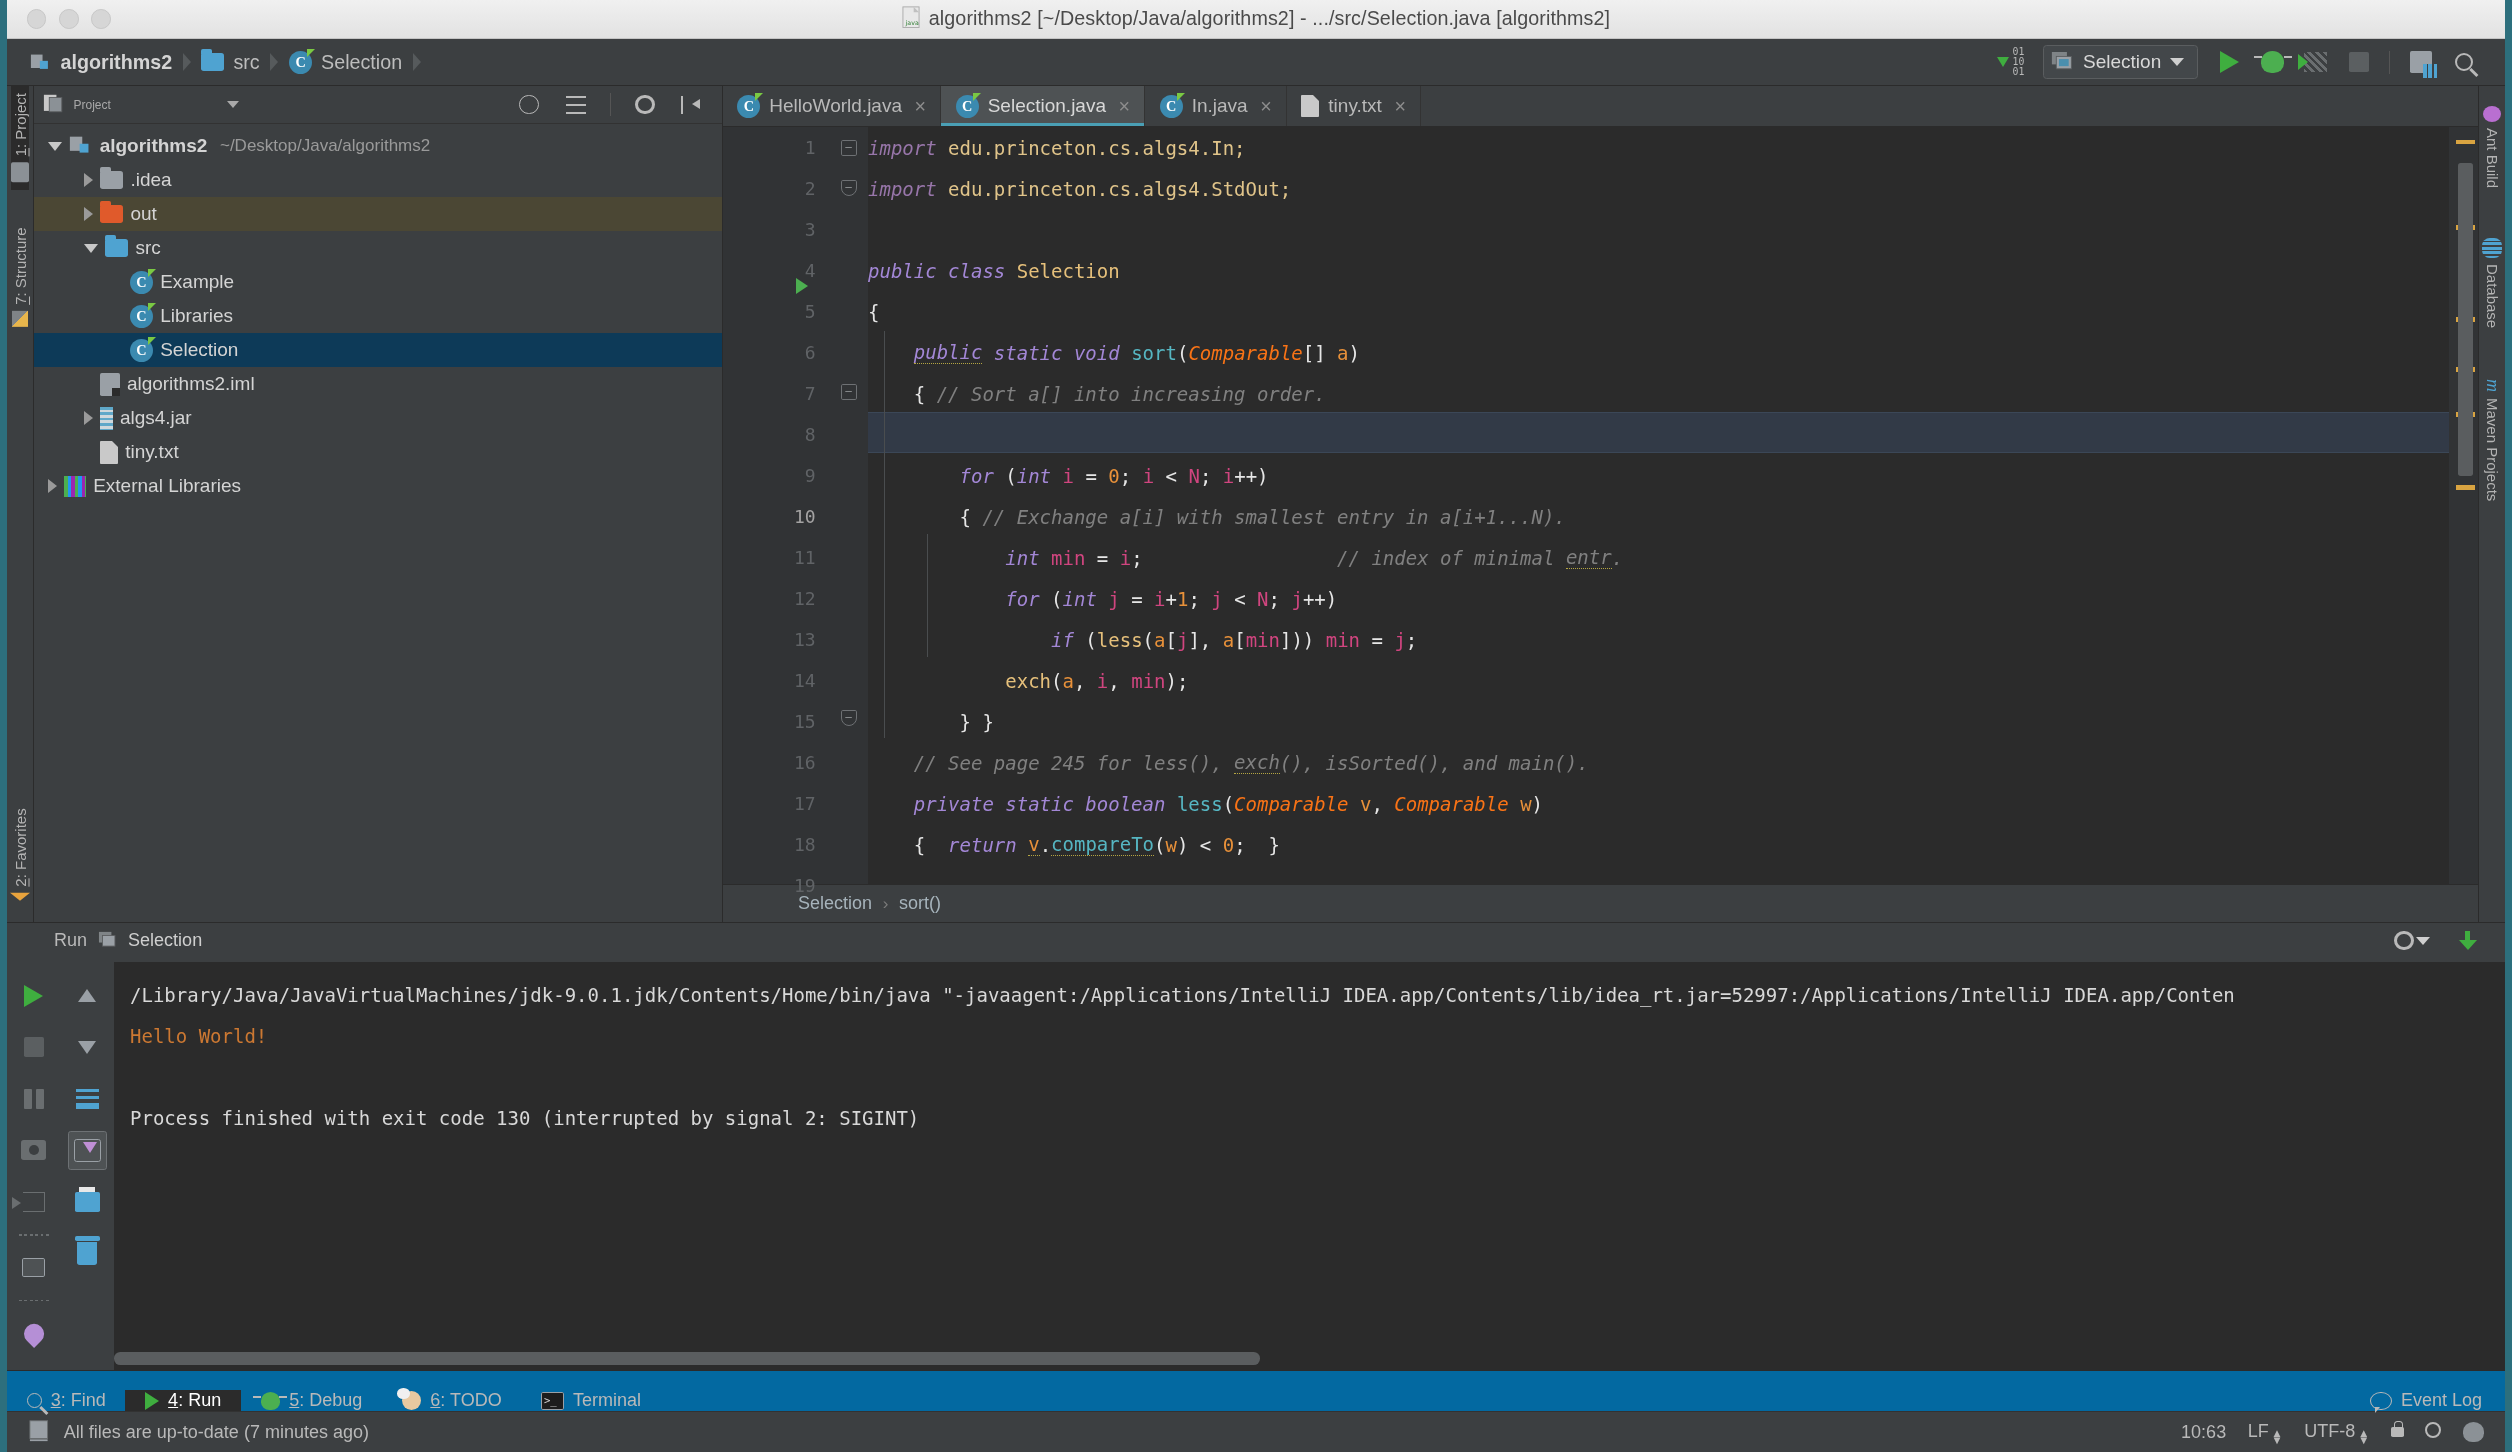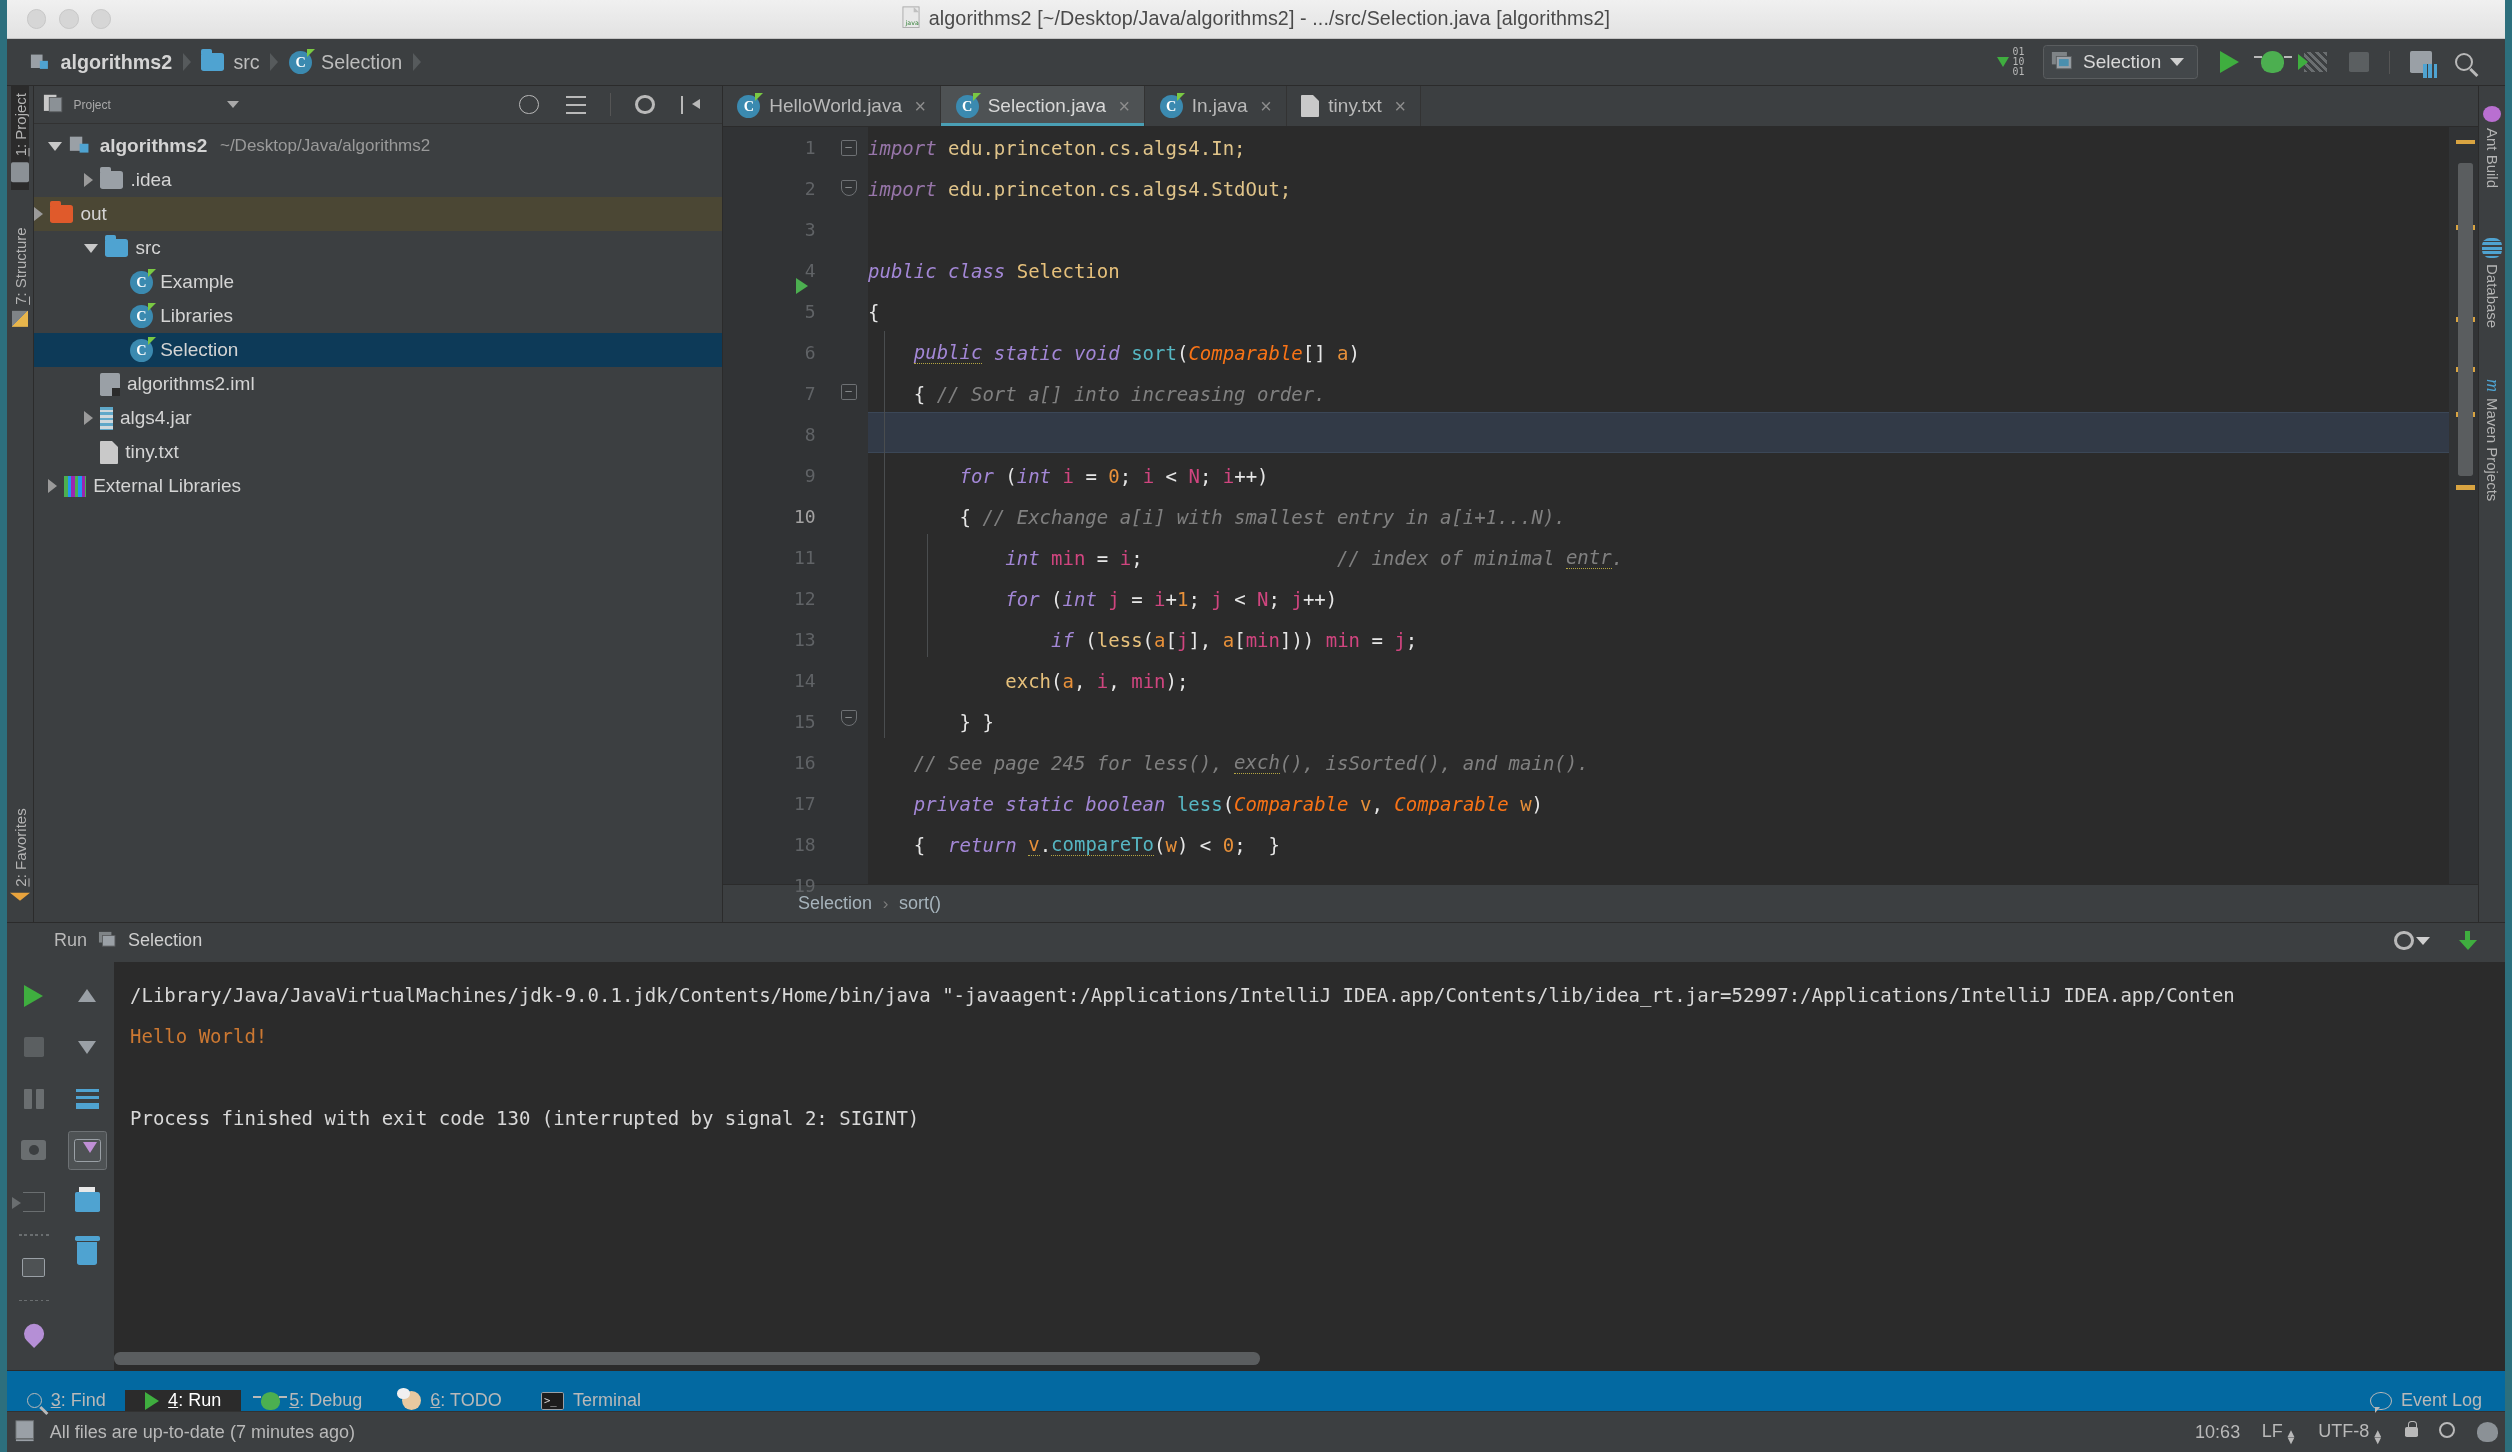--- a/index.html
+++ b/index.html
@@ -164,21 +164,21 @@
   .cout.orange { color: #cc7832; }
   .hscroll { position: absolute; left: 107px; bottom: 5.4px; height: 12.5px; border-radius: 6.3px; background: #5a5d5f; }
 
   
   .bottombar { height: 41px; flex: 0 0 41px; background: #0369a1; display: flex; align-items: flex-end; border-top: 0.9px solid #2b2b2b; }
   .btw { display: flex; align-items: center; gap: 9px; padding: 0 19.7px; font-size: 18px; color: #b9b9b9; }
   .btw.active { background: #2b2b2b; color: #ffffff; }
   .bottombar-right { margin-left: auto; display: flex; align-items: center; gap: 9px; padding-right: 23px; font-size: 18px; color: #b9b9b9; }
 
   
-  .statusbar { height: 41px; flex: 0 0 41px; background: #3c3f41; display: flex; align-items: center; gap: 14.3px; padding: 0 7px; border-top: 0.9px solid #323232; }
+  .statusbar { height: 41px; flex: 0 0 41px; background: #3c3f41; display: flex; align-items: center; gap: 14.3px; padding: 0 21px; border-top: 0.9px solid #323232; }
   .status-text { font-size: 18px; color: #b9b9b9; }
   .statusbar-right { margin-left: auto; display: flex; align-items: center; gap: 21.5px; font-size: 18px; color: #b9b9b9; }
   .updn { display: inline-flex; flex-direction: column; line-height: 6.3px; font-size: 11.6px; margin-left: 2.7px; color: #b9b9b9; }
 
   
   .ic { display: inline-block; position: relative; }
   .folder { width: 23px; height: 18px; border-radius: 1.8px 2.7px 2.7px 2.7px; position: relative; }
   .folder::before { content: ""; position: absolute; top: -4.5px; left: 0; width: 10.7px; height: 5.4px; border-radius: 1.8px 1.8px 0 0; background: inherit; }
   .cls-icon { width: 23px; height: 23px; border-radius: 50%; background: #3b8ab0; display: inline-flex; align-items: center; justify-content: center; color: #fff; font-size: 14.3px; font-weight: bold; font-family: "Liberation Serif", serif; position: relative; }
   .cls-icon::after { content: ""; position: absolute; top: -1.8px; right: -2.7px; width: 0; height: 0; border-left: 8px solid #7ac943; border-bottom: 8px solid transparent; }
@@ -392,21 +392,21 @@
           <span class="tlabel b">algorithms2</span>
           <span class="tsub">~/Desktop/Java/algorithms2</span>
         </div>
 
         <div class="trow" style="padding-left:50px">
           <span class="arrow-r tw"></span>
           <span class="folder" style="background:#9aa0a6"></span>
           <span class="tlabel">.idea</span>
         </div>
 
-        <div class="trow warn" style="">
+        <div class="trow warn" style="padding-left:50px">
           <span class="arrow-r tw"></span>
           <span class="folder" style="background:#e05a2b"></span>
           <span class="tlabel">out</span>
         </div>
 
         <div class="trow" style="padding-left:50px">
           <span class="arrow-d tw"></span>
           <span class="folder" style="background:#4fa3d1"></span>
           <span class="tlabel">src</span>
         </div>

